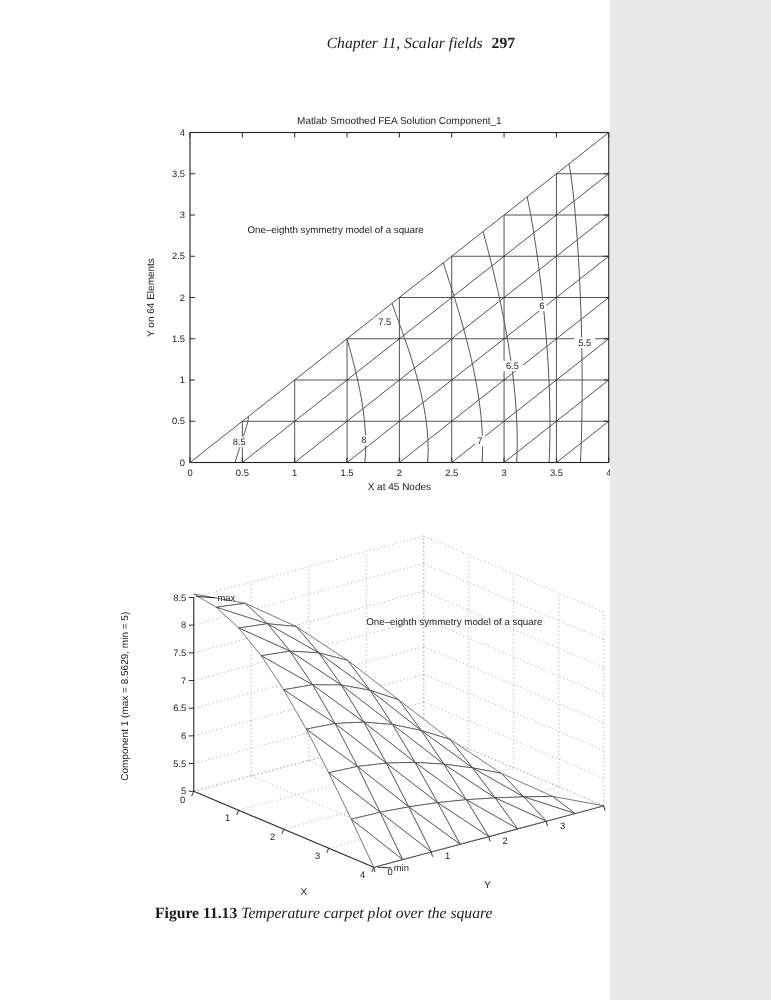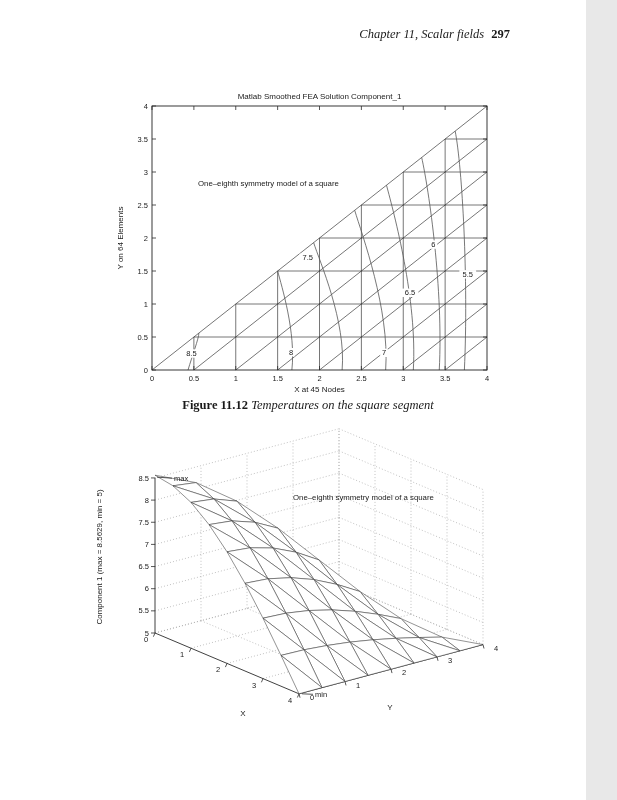--- a/index.html
+++ b/index.html
@@ -1,17 +1,17 @@
 <!DOCTYPE html>
 <html><head>
 <meta charset="utf-8">
 <style>
   html,body{margin:0;padding:0;background:#e8e8e8;}
   .page{
-    position:relative;width:586px;height:800px;background:#ffffff;
+    position:relative;width:488px;height:800px;background:#ffffff;
     font-family:"Liberation Sans",sans-serif;color:#1a1a1a;overflow:hidden;
   }
   .header{
     position:absolute;top:27px;right:76px;
     font-family:"Liberation Serif",serif;font-size:12.5px;font-style:italic;
     white-space:nowrap;
   }
   .header .pgnum{font-style:normal;font-weight:bold;margin-left:4px;}
   #plots-svg{position:absolute;left:0;top:0;}
   .caption{
@@ -295,20 +295,20 @@
         <text x="174" y="480.66353" font-size="7.5" text-anchor="start" fill="#1a1a1a" font-family="&quot;Liberation Sans&quot;,sans-serif">max</text>
         <line x1="302" y1="693.8" x2="313" y2="694.3" stroke="#2b2b2b" stroke-width="0.8" stroke-dasharray="none"></line>
         <text x="315" y="696.8" font-size="7.5" text-anchor="start" fill="#1a1a1a" font-family="&quot;Liberation Sans&quot;,sans-serif">min</text>
         <text x="102" y="557" font-size="8" text-anchor="middle" fill="#1a1a1a" font-family="&quot;Liberation Sans&quot;,sans-serif" transform="rotate(-90 102 557)">Component 1 (max = 8.5629, min = 5)</text>
         <text x="243" y="716" font-size="8" text-anchor="middle" fill="#1a1a1a" font-family="&quot;Liberation Sans&quot;,sans-serif">X</text>
         <text x="390" y="710" font-size="8" text-anchor="middle" fill="#1a1a1a" font-family="&quot;Liberation Sans&quot;,sans-serif">Y</text>
         <text x="293" y="500" font-size="7.8" text-anchor="start" fill="#1a1a1a" font-family="&quot;Liberation Sans&quot;,sans-serif">One–eighth symmetry model of a square</text>
       </g>
     </svg>
 
-  <div class="caption" id="cap1">
-    <span class="lbl">Figure 11.12</span>
-    <span class="txt"> <span>Temperatures on the square segment</span></span>
+
+
+  <div class="caption" id="cap2">
+    <span class="lbl">Figure 11.13</span>
+    <span class="txt"> <span>Temperature carpet plot over the square</span></span>
   </div>
 
-
-
 </div>
 
 </body></html>

